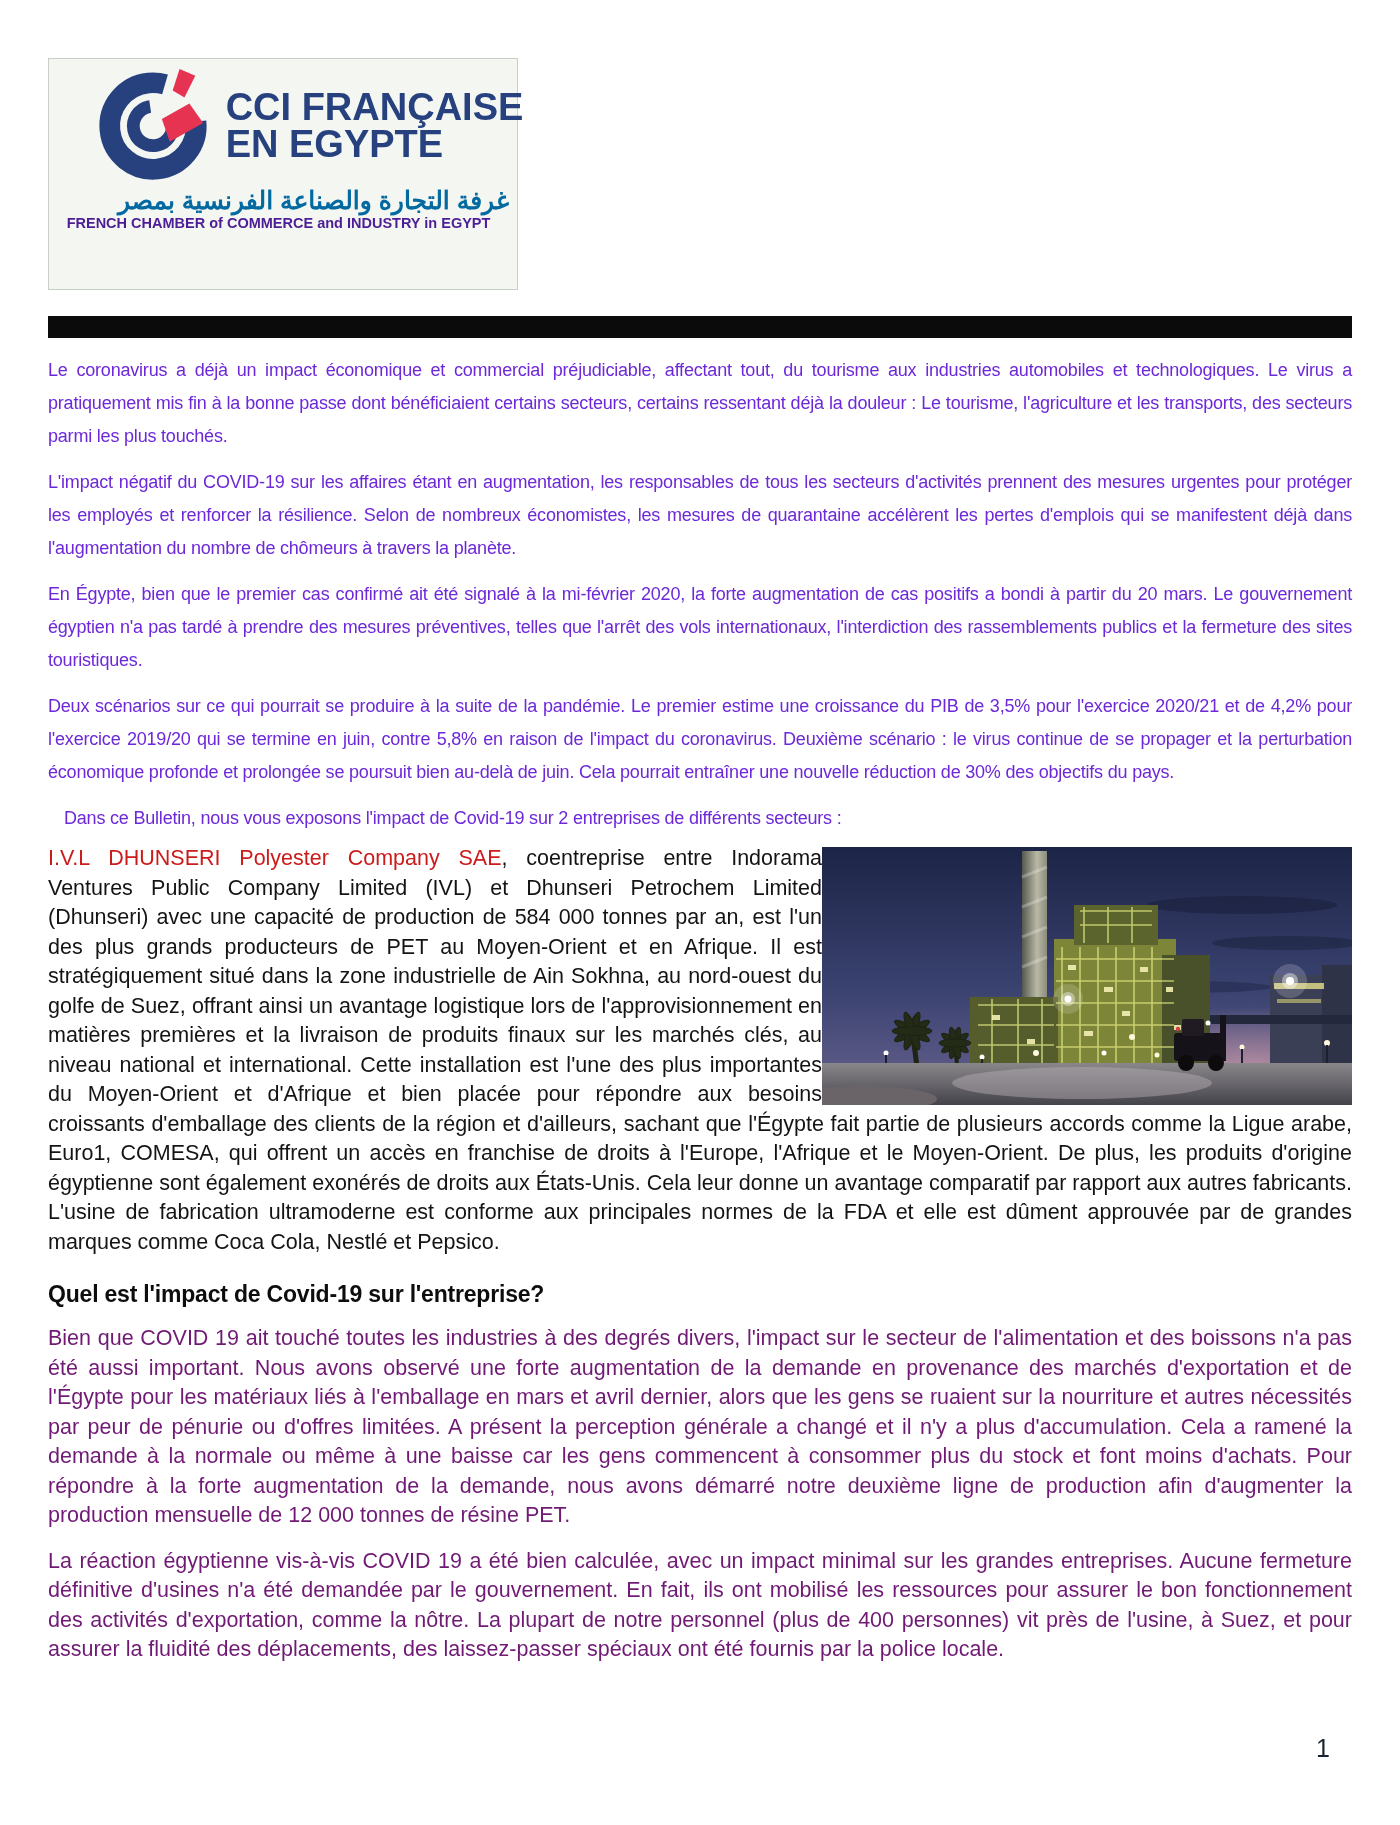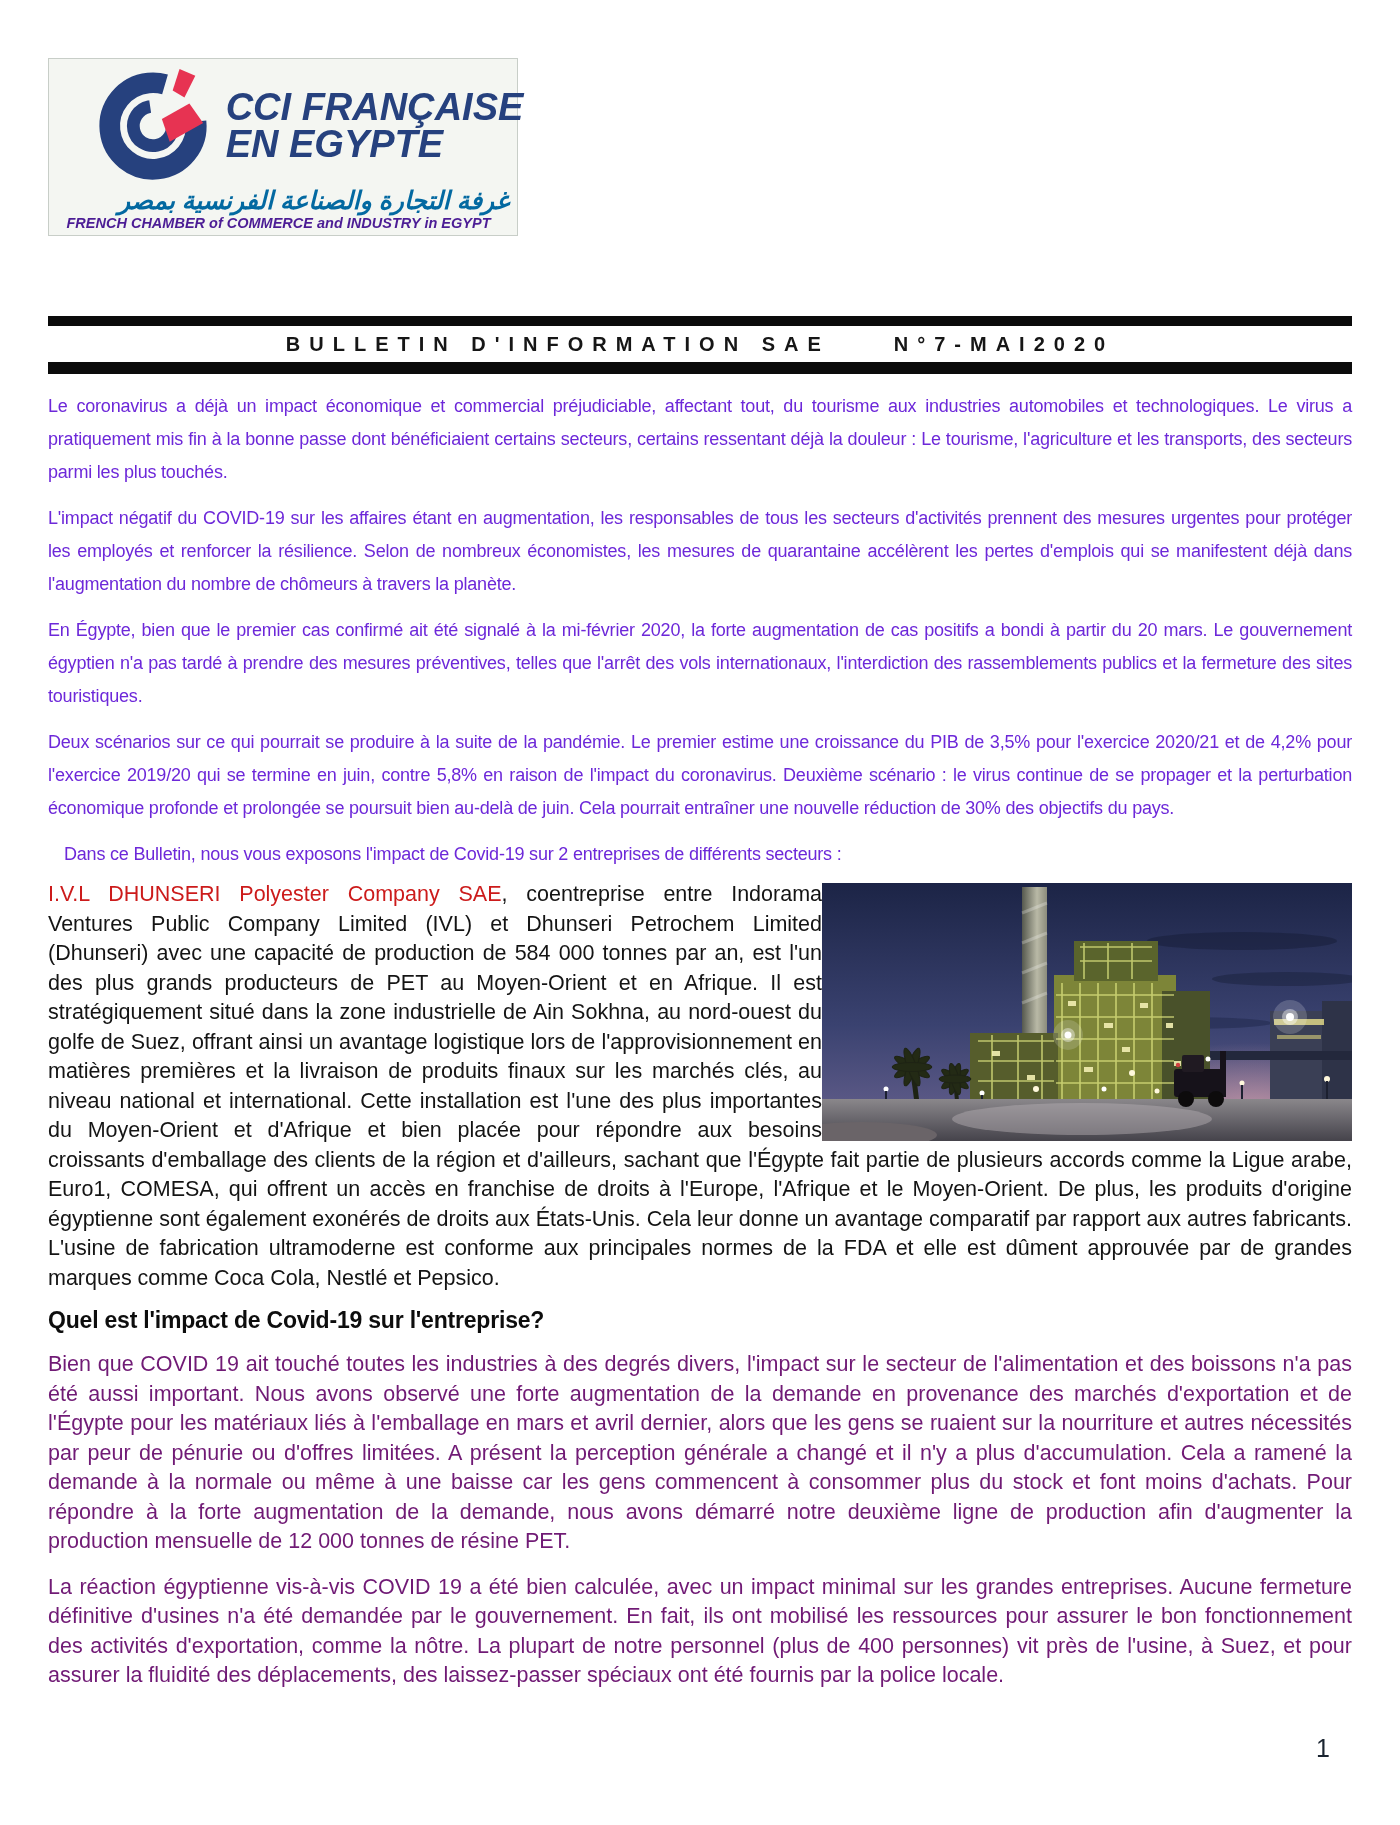--- a/index.html
+++ b/index.html
@@ -20,24 +20,23 @@
   .masthead-line1{
     color:#e01b24;font-weight:700;font-size:47px;letter-spacing:24px;
     line-height:1;white-space:nowrap;text-indent:24px;
   }
   .masthead-line2{
     color:#2e3192;font-weight:700;font-size:158px;line-height:1;
     display:inline-block;transform:scaleX(0.76);transform-origin:center top;
     letter-spacing:-4px;margin-top:10px;white-space:nowrap;
   }
   .logo-box{
-    width:470px;height:178px;background:#f4f6f2;border:1px solid #c8cec8;
+    width:470px;height:232px;background:#f4f6f2;border:1px solid #c8cec8;
     box-sizing:border-box;display:flex;flex-direction:column;align-items:center;
     padding:8px 10px 6px 1px;
-    font-style:italic;
   }
   .logo-row{display:flex;align-items:center;justify-content:center;gap:14px;margin-left:60px;}
   .logo-mark{width:118px;height:118px;flex:0 0 auto;}
   .logo-names{color:#26417e;font-weight:700;font-size:38px;line-height:0.98;letter-spacing:0;white-space:nowrap;}
   .logo-arabic{
     color:#0369a1;font-weight:700;font-size:25px;line-height:1.1;margin-top:2px;
     direction:rtl;white-space:nowrap;margin-left:70px;
   }
   .logo-english{color:#4c1d95;font-weight:700;font-size:14.5px;margin-top:0;white-space:nowrap;}
   
@@ -52,21 +51,21 @@
   }
   
   .content{margin-top:16px;}
   p.lead{
     font-weight:400;font-size:18px;line-height:33px;text-align:justify;
     margin:0 0 13px 0;letter-spacing:-0.2px;color:#6d28d9;
   }
   p.intro{margin-bottom:9px;margin-left:16px;}
   .company-para{
     font-weight:400;font-size:21.5px;line-height:29.5px;text-align:justify;
-    margin:0 0 4px 0;color:#141414;
+    margin:0 0 14px 0;color:#141414;
   }
   .company-name{color:#cc1b1b;}
   .plant-figure{
     float:right;width:530px;height:258px;margin:3px 0 8px 18px;
     background:#10172e;overflow:hidden;
   }
   .plant-figure svg{display:block;width:100%;height:100%;}
   h2.question{
     font-weight:700;font-size:23px;margin:10px 0 16px 0;letter-spacing:-0.2px;color:#0d0d0d;
   }
@@ -102,24 +101,20 @@
           <span>EN EGYPTE</span>
         </span>
       </div>
       <div class="logo-arabic">غرفة التجارة والصناعة الفرنسية بمصر</div>
       <div class="logo-english">FRENCH CHAMBER of COMMERCE and INDUSTRY in EGYPT</div>
     </div>
   </div>
 
   <div class="banner">
     <div class="bar bar-top"></div>
-    <div class="banner-text">
-      <span>BULLETIN D'INFORMATION SAE</span>
-      <span>N°7-MAI2020</span>
-    </div>
     <div class="bar bar-bottom"></div>
   </div>
 
   <div class="content">
 
     <p class="lead">Le coronavirus a déjà un impact économique et commercial préjudiciable, affectant tout, du tourisme aux industries automobiles et technologiques. Le virus a pratiquement mis fin à la bonne passe dont bénéficiaient certains secteurs, certains ressentant déjà la douleur : Le tourisme, l'agriculture et les transports, des secteurs parmi les plus touchés.</p>
     <p class="lead">L'impact négatif du COVID-19 sur les affaires étant en augmentation, les responsables de tous les secteurs d'activités prennent des mesures urgentes pour protéger les employés et renforcer la résilience. Selon de nombreux économistes, les mesures de quarantaine accélèrent les pertes d'emplois qui se manifestent déjà dans l'augmentation du nombre de chômeurs à travers la planète.</p>
     <p class="lead">En Égypte, bien que le premier cas confirmé ait été signalé à la mi-février 2020, la forte augmentation de cas positifs a bondi à partir du 20 mars. Le gouvernement égyptien n'a pas tardé à prendre des mesures préventives, telles que l'arrêt des vols internationaux, l'interdiction des rassemblements publics et la fermeture des sites touristiques.</p>
     <p class="lead">Deux scénarios sur ce qui pourrait se produire à la suite de la pandémie. Le premier estime une croissance du PIB de 3,5% pour l'exercice 2020/21 et de 4,2% pour l'exercice 2019/20 qui se termine en juin, contre 5,8% en raison de l'impact du coronavirus. Deuxième scénario : le virus continue de se propager et la perturbation économique profonde et prolongée se poursuit bien au-delà de juin. Cela pourrait entraîner une nouvelle réduction de 30% des objectifs du pays.</p>
     <p class="lead intro">Dans ce Bulletin, nous vous exposons l'impact de Covid-19 sur 2 entreprises de différents secteurs :</p>

